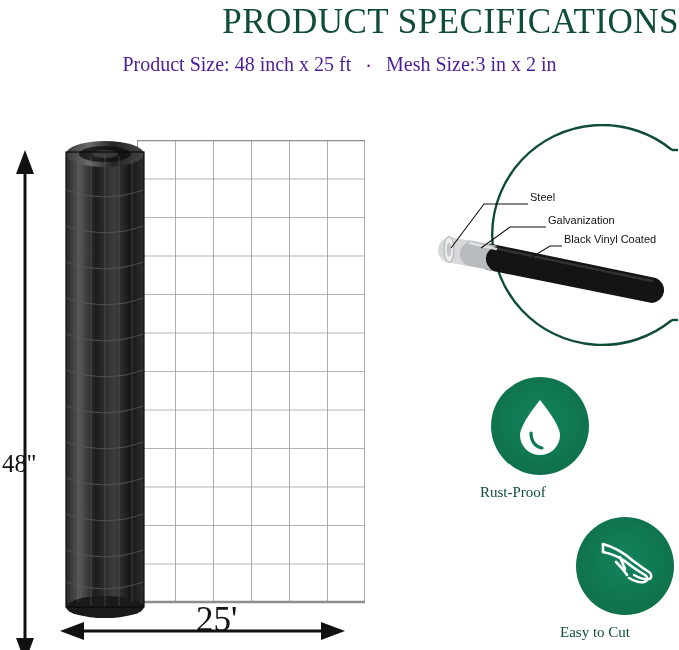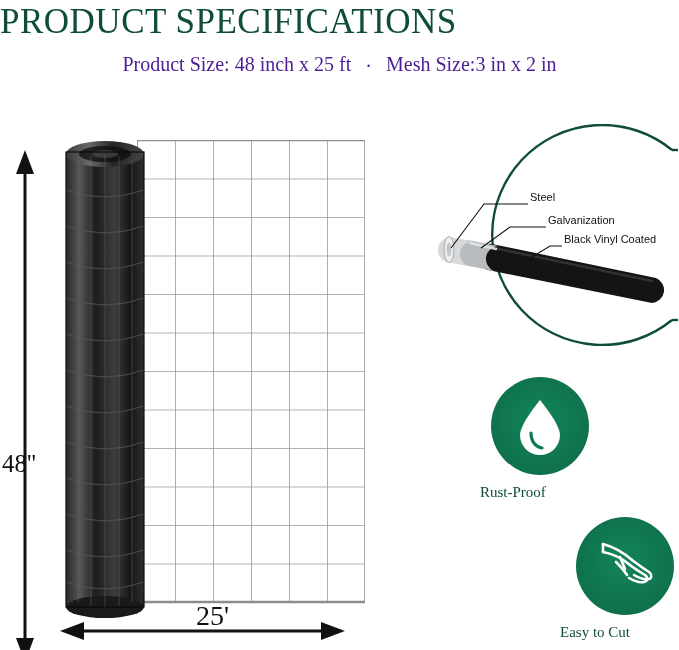--- a/index.html
+++ b/index.html
@@ -21,21 +21,21 @@
     width: 679px;
     height: 650px;
   }
 
   
   .title {
     position: absolute;
     left: 0;
     top: 2px;
     width: 679px;
-    text-align: left;
+    text-align: right;
     font-family: "Liberation Serif", serif;
     font-size: 35px;
     letter-spacing: 0.5px;
     color: #0f4d35;
     white-space: nowrap;
   }
   .subtitle {
     position: absolute;
     left: 0;
     top: 53px;
@@ -83,21 +83,21 @@
     position: absolute;
     left: 60px;
     top: 515px;
     width: 285px;
     height: 22px;
   }
   .h-label {
     position: absolute;
     left: 196px;
     top: 495px;
-    font-size: 28px;
+    font-size: 35px;
     color: #111;
     font-family: "Liberation Serif", serif;
   }
 
   
   .mesh {
     position: absolute;
     left: 137px;
     top: 35px;
     width: 228px;

